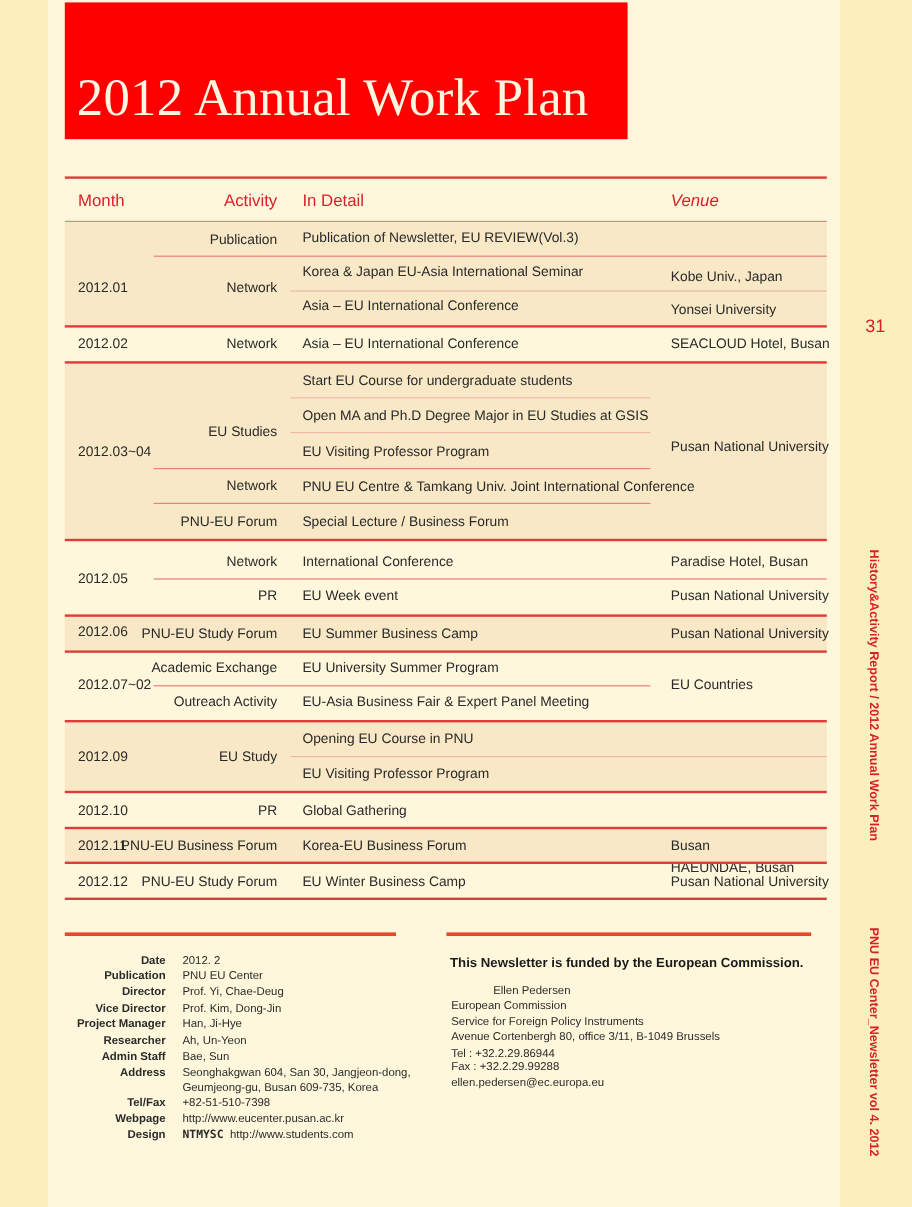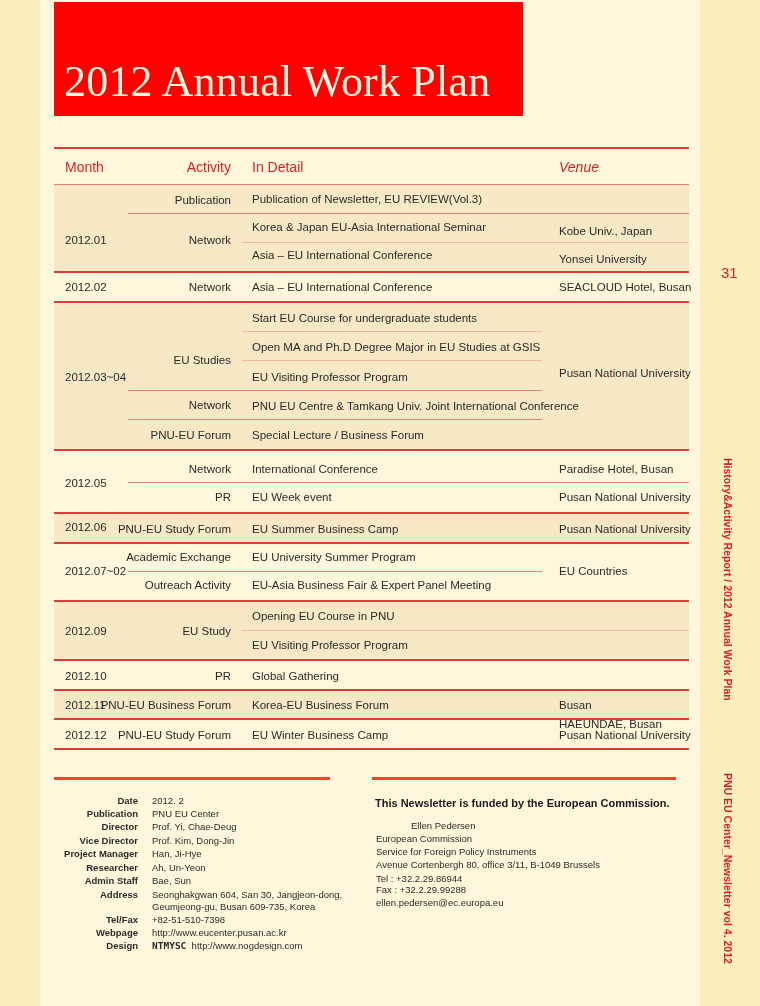--- a/index.html
+++ b/index.html
@@ -190,21 +190,21 @@
   <div class="cr-row" style="top:119px;">
       <span class="cr-label">Tel/Fax</span>
       <span class="cr-val">+82-51-510-7398</span>
     </div>
   <div class="cr-row" style="top:132px;">
       <span class="cr-label">Webpage</span>
       <span class="cr-val">http://www.eucenter.pusan.ac.kr</span>
     </div>
   <div class="cr-row" style="top:145px;">
       <span class="cr-label">Design</span>
-      <span class="cr-val"><b style="font-family:'DejaVu Sans Mono', monospace;">NTMYSC</b>&nbsp; <span>http://www.nogdesign.com</span></span>
+      <span class="cr-val"><b style="font-family:'DejaVu Sans Mono', monospace;">NTMYSC</b>&nbsp; <span>http://www.students.com</span></span>
     </div>
 </div>
 
 <div class="funded">This Newsletter is funded by the European Commission.</div>
 <div class="contact" style="top:820px;padding-left:35px;">Ellen Pedersen</div>
 <div class="contact" style="top:833px;">European Commission</div>
 <div class="contact" style="top:846px;">Service for Foreign Policy Instruments</div>
 <div class="contact" style="top:859px;">Avenue Cortenbergh 80, office 3/11, B-1049 Brussels</div>
 <div class="contact" style="top:873px;">Tel : +32.2.29.86944</div>
 <div class="contact" style="top:884px;text-align:right;">Fax : +32.2.29.99288</div>

